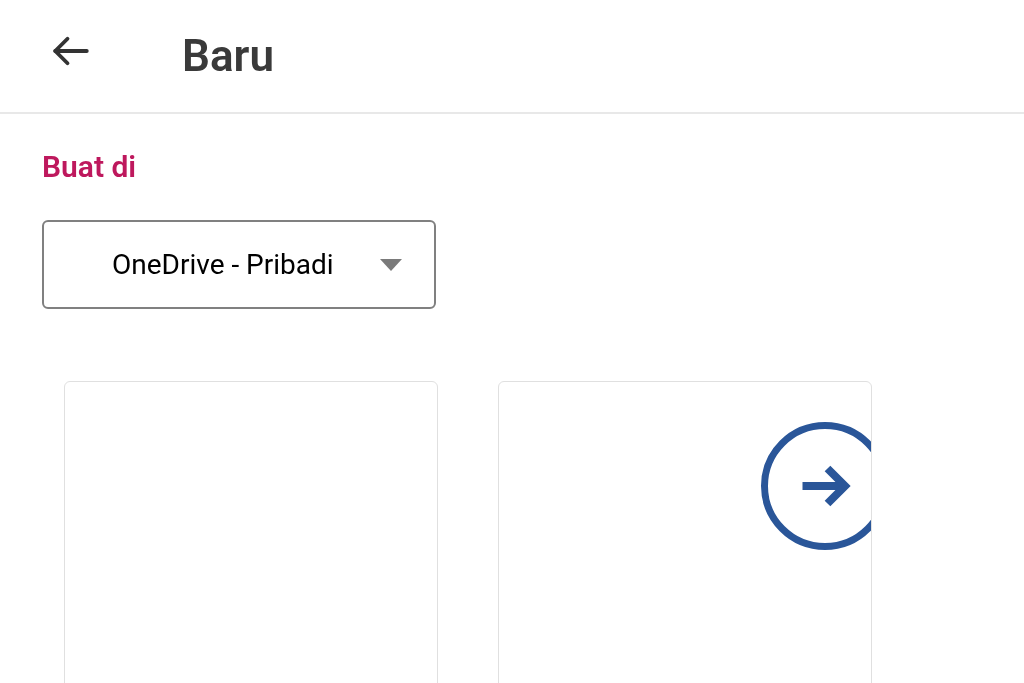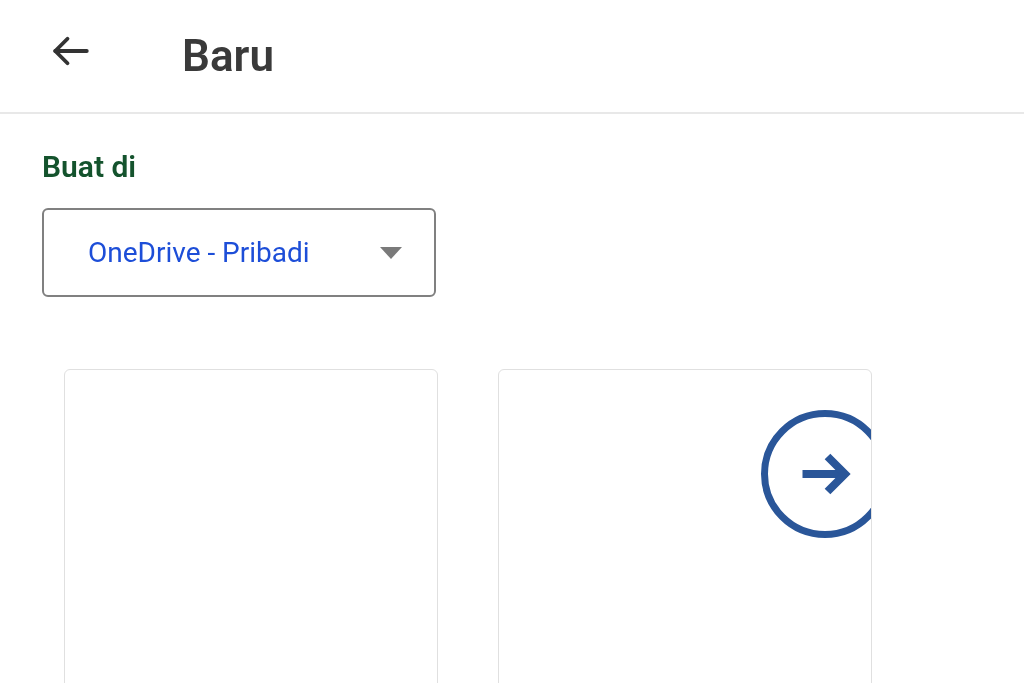--- a/index.html
+++ b/index.html
@@ -35,38 +35,39 @@
       font-size: 44px;
       font-weight: 600;
       color: #3a3a3a;
     }
     .content {
       padding: 35px 42px;
     }
     .section-label {
       font-size: 30px;
       font-weight: 600;
-      color: #14532d;
-      margin-bottom: 24px;
+      color: #be185d;
+      margin-bottom: 36px;
     }
     .dropdown {
       display: flex;
       align-items: center;
       justify-content: space-between;
       border: 2px solid #808080;
       border-radius: 6px;
       padding: 26px 32px 26px 44px;
       width: 394px;
       cursor: pointer;
       background: #ffffff;
     }
     .dropdown-text {
       font-size: 28px;
-      color: #1d4ed8;
+      color: #000000;
       font-weight: 400;
+      margin-left: 24px;
     }
     .dropdown-chevron {
       width: 0;
       height: 0;
       border-left: 11px solid transparent;
       border-right: 11px solid transparent;
       border-top: 12px solid #7a7a7a;
     }
     .templates {
       display: flex;

